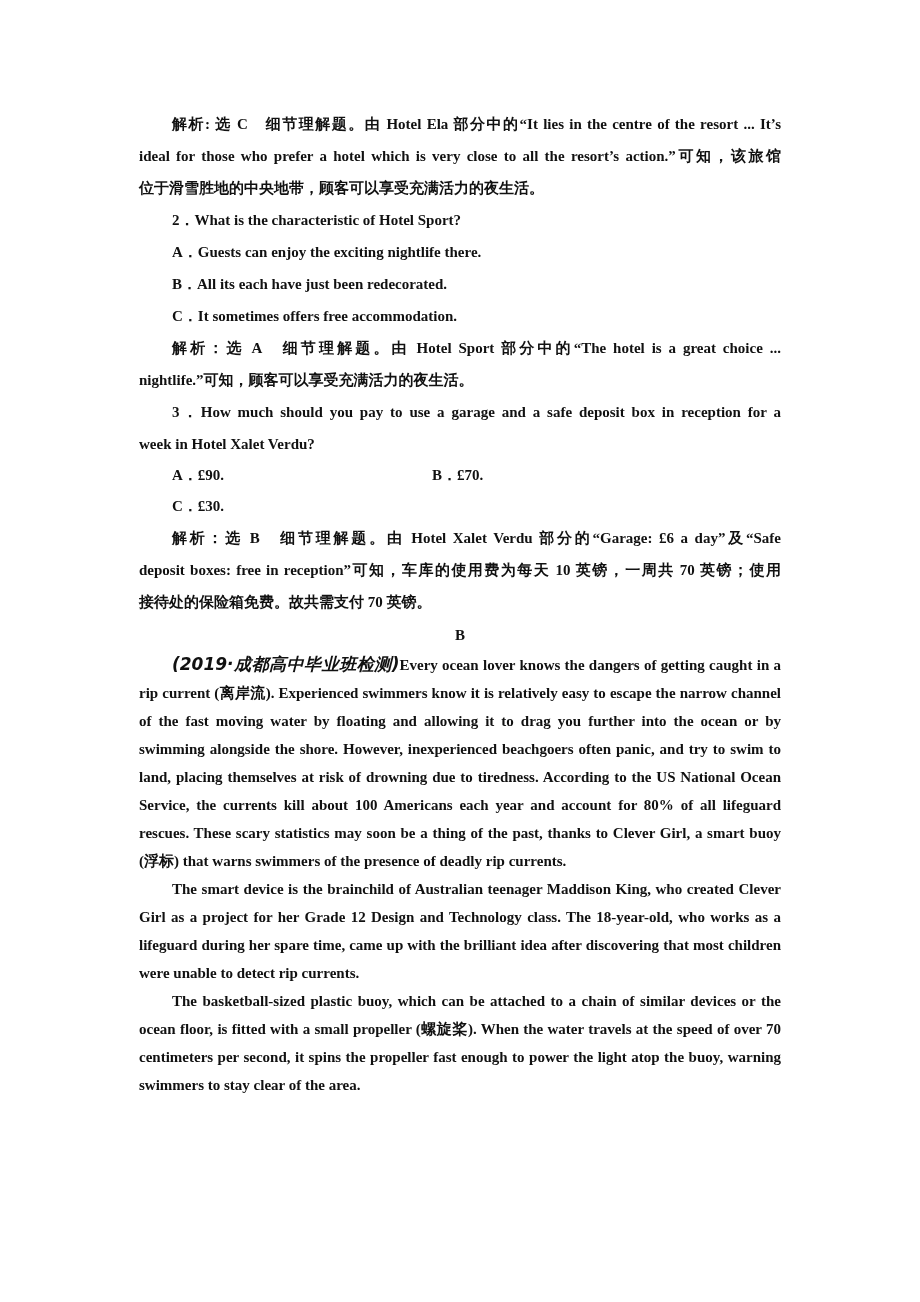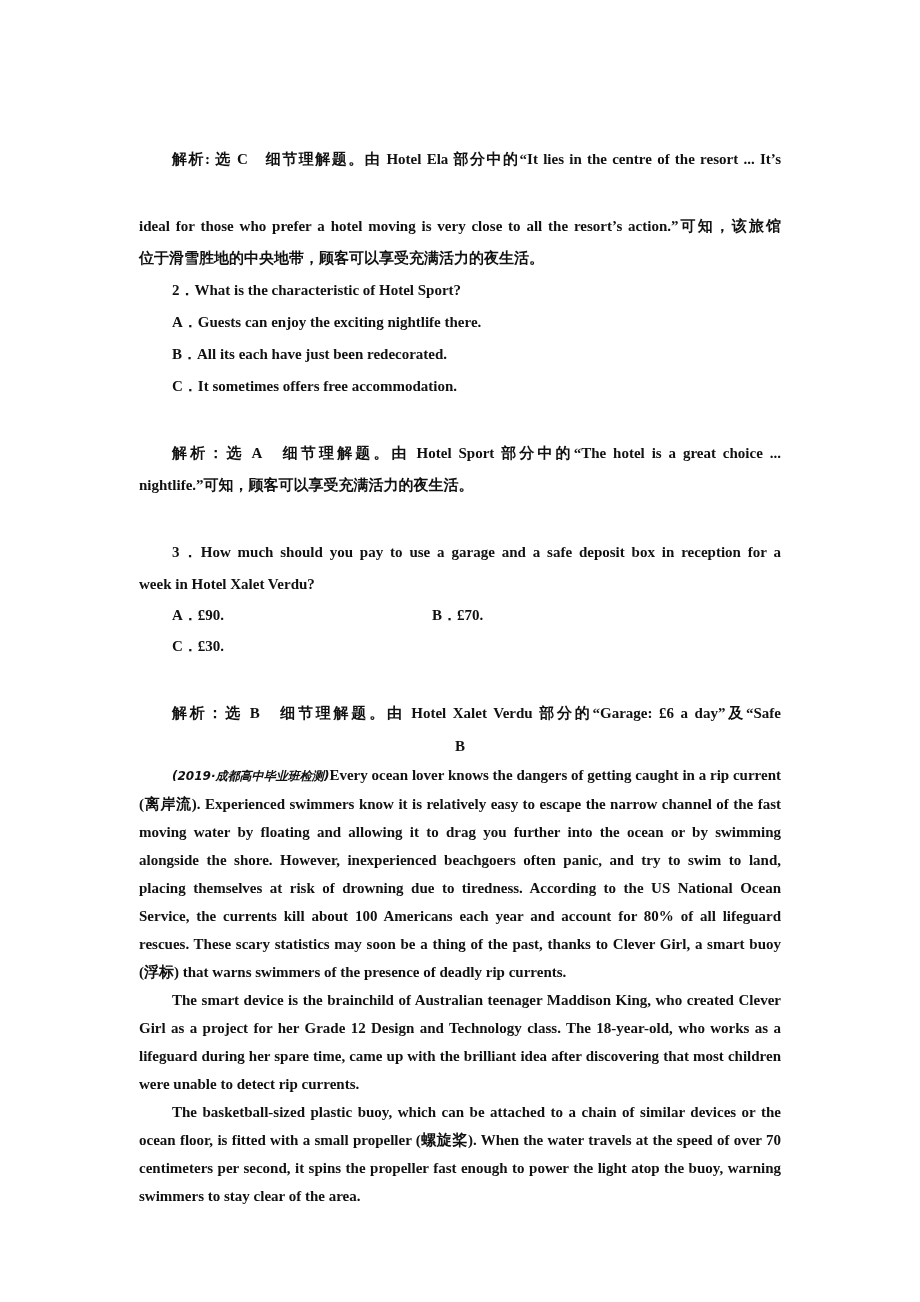--- a/index.html
+++ b/index.html
@@ -25,21 +25,20 @@
   }
   .line {
     line-height: 32px;
     white-space: nowrap;
   }
   .indent { padding-left: 33px; }
   .justify {
     text-align: justify;
     text-align-last: justify;
     white-space: normal;
-    margin-top: 35px;
   }
   .para-block {
     text-indent: 33px;
     text-align: justify;
     line-height: 28px;
     margin: 0;
   }
   .opt-row {
     display: flex;
     padding-left: 33px;
@@ -50,32 +49,32 @@
     width: 260px;
   }
   .section-title {
     text-align: center;
     line-height: 30px;
     margin-top: 2px;
   }
   .src {
     font-family: "DejaVu Sans", sans-serif;
     font-weight: bold;
-    font-size: 12px;
+    font-size: 17px;
     font-style: italic;
   }
 </style>
 </head>
 <body>
 
 <div class="page">
 
   <div>
     <div class="line indent justify">解析: 选 C　细节理解题。由 Hotel Ela 部分中的“It lies in the centre of the resort ... It’s</div>
-    <div class="line justify">ideal for those who prefer a hotel moving is very close to all the resort’s action.”可知，该旅馆</div>
+    <div class="line justify">ideal for those who prefer a hotel which is very close to all the resort’s action.”可知，该旅馆</div>
     <div class="line">位于滑雪胜地的中央地带，顾客可以享受充满活力的夜生活。</div>
   </div>
 
   <div>
     <div class="line indent">
       <span>2．</span><span>What is the characteristic of Hotel Sport?</span>
     </div>
     <div class="line indent">
       <span>A．</span><span>Guests can enjoy the exciting nightlife there.</span>
     </div>
@@ -99,20 +98,22 @@
       <div class="opt">
         <span>B．</span><span>£70.</span>
       </div>
     </div>
     <div class="opt-row">
       <div class="opt">
         <span>C．</span><span>£30.</span>
       </div>
     </div>
     <div class="line indent justify">解析：选 B　细节理解题。由 Hotel Xalet Verdu 部分的“Garage: £6 a day”及“Safe</div>
+    <div class="line justify">deposit boxes: free in reception”可知，车库的使用费为每天 10 英镑，一周共 70 英镑；使用</div>
+    <div class="line">接待处的保险箱免费。故共需支付 70 英镑。</div>
   </div>
 
   <div>
     <div class="section-title">B</div>
     <p class="para-block"><span class="src">(2019·成都高中毕业班检测)</span><span>Every ocean lover knows the dangers of getting caught in a rip current (离岸流). Experienced swimmers know it is relatively easy to escape the narrow channel of the fast moving water by floating and allowing it to drag you further into the ocean or by swimming alongside the shore. However, inexperienced beachgoers often panic, and try to swim to land, placing themselves at risk of drowning due to tiredness. According to the US National Ocean Service, the currents kill about 100 Americans each year and account for 80% of all lifeguard rescues. These scary statistics may soon be a thing of the past, thanks to Clever Girl, a smart buoy (浮标) that warns swimmers of the presence of deadly rip currents.</span></p>
     <p class="para-block">The smart device is the brainchild of Australian teenager Maddison King, who created Clever Girl as a project for her Grade 12 Design and Technology class. The 18-year-old, who works as a lifeguard during her spare time, came up with the brilliant idea after discovering that most children were unable to detect rip currents.</p>
     <p class="para-block">The basketball-sized plastic buoy, which can be attached to a chain of similar devices or the ocean floor, is fitted with a small propeller (螺旋桨). When the water travels at the speed of over 70 centimeters per second, it spins the propeller fast enough to power the light atop the buoy, warning swimmers to stay clear of the area.</p>
   </div>
 
 </div>

